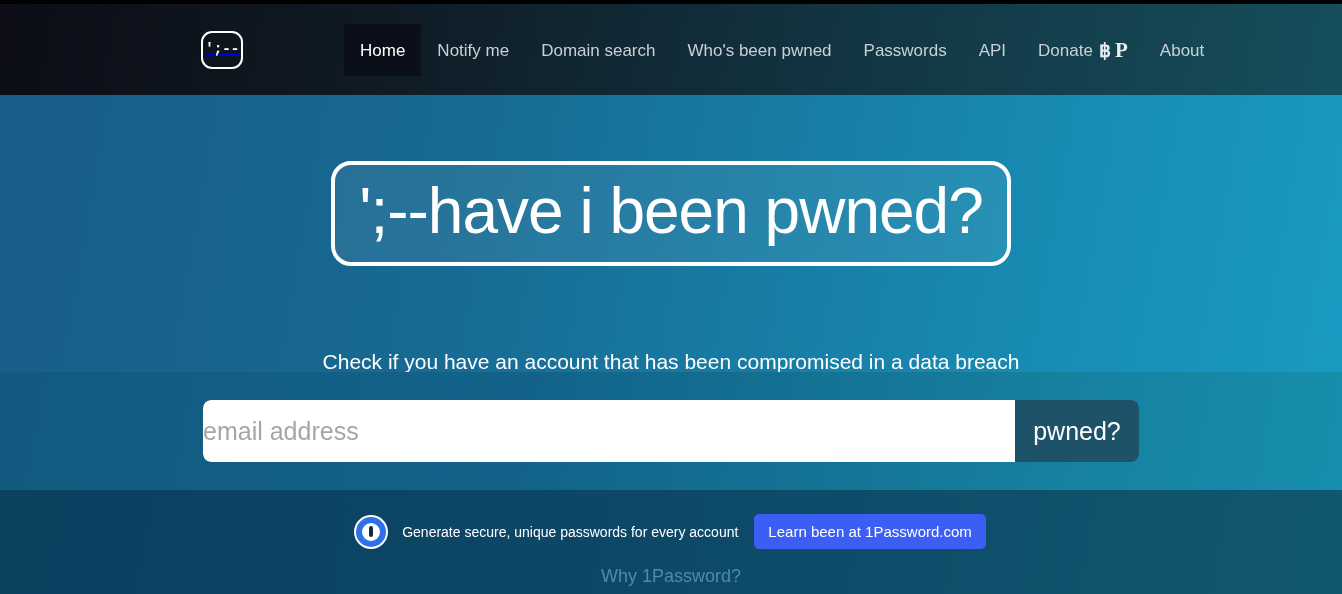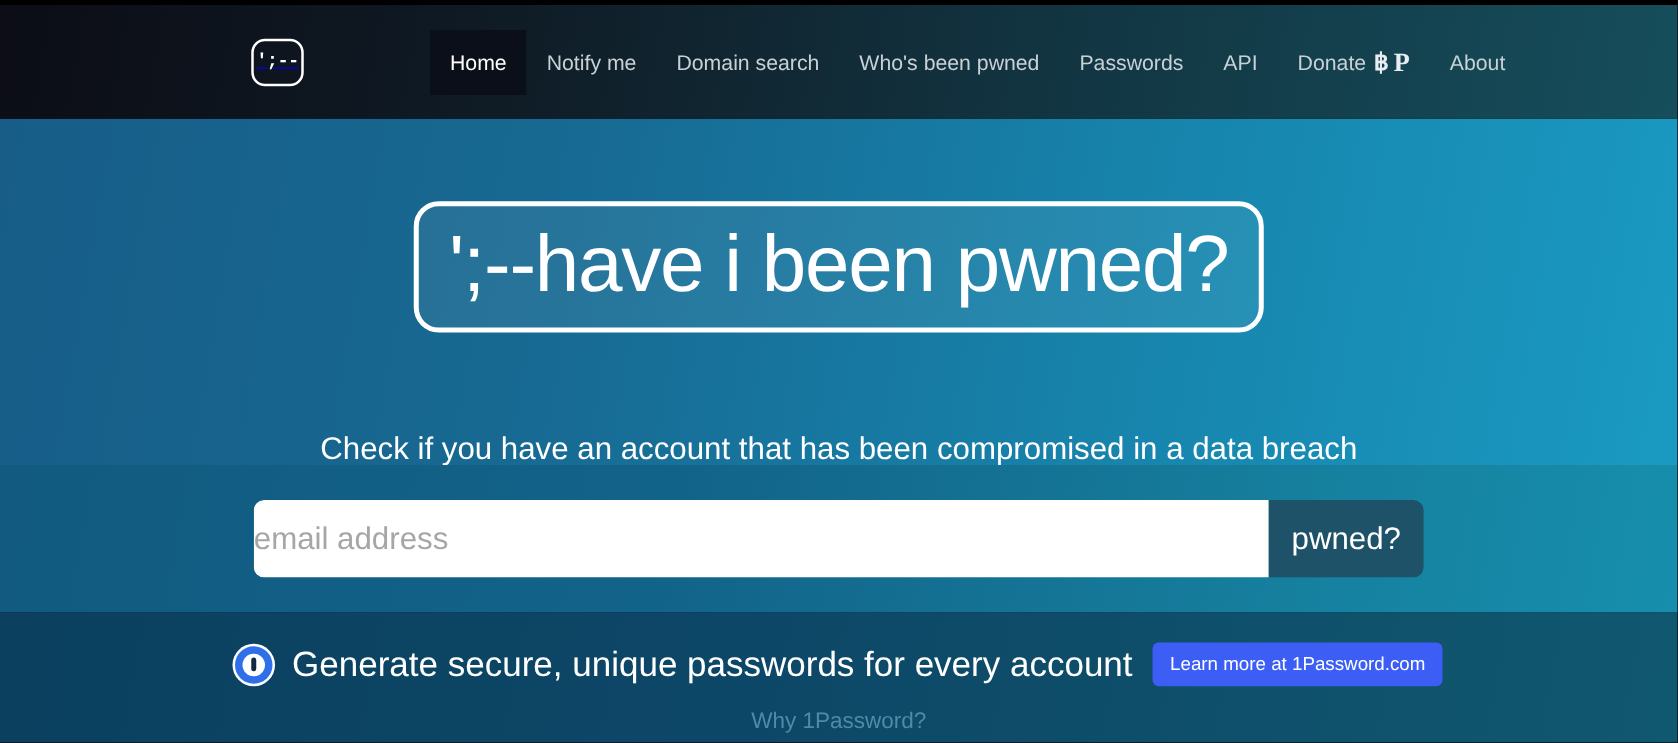--- a/index.html
+++ b/index.html
@@ -130,21 +130,21 @@
     color: #ffffff;
     font-size: 64px;
     font-weight: 400;
     line-height: 1;
     letter-spacing: -1px;
     white-space: nowrap;
   }
   .subtitle {
     margin-top: 11px;
     color: #ffffff;
-    font-size: 25px;
+    font-size: 21px;
     line-height: 1;
     white-space: nowrap;
   }
 
   
   .search-band {
     flex: 0 0 auto;
     height: 118px;
     background: linear-gradient(100deg, #125a7f 0%, #12638a 40%, #16809f 78%, #178ead 100%);
     display: flex;
@@ -222,21 +222,21 @@
   }
   .op-logo-inner::after {
     content: "";
     width: 4px;
     height: 11px;
     background: #12293f;
     border-radius: 2px;
   }
   .promo-text {
     color: #ffffff;
-    font-size: 28px;
+    font-size: 14px;
     line-height: 1;
     white-space: nowrap;
   }
   .promo-btn {
     background: #3c5ef4;
     color: #ffffff;
     border: none;
     border-radius: 5px;
     font-family: "Liberation Sans", sans-serif;
     font-size: 15px;
@@ -315,18 +315,18 @@
       <button class="search-btn">pwned?</button>
     </div>
   </section>
 
   <section class="promo-band">
     <div class="promo-row">
       <span class="op-logo">
         <span class="op-logo-inner"></span>
       </span>
       <span class="promo-text">Generate secure, unique passwords for every account</span>
-      <button class="promo-btn">Learn more at 1Password.com</button>
+      <button class="promo-btn">Learn been at 1Password.com</button>
     </div>
     <a class="promo-link" href="#">Why 1Password?</a>
   </section>
 
 </div>
 
 </body></html>

